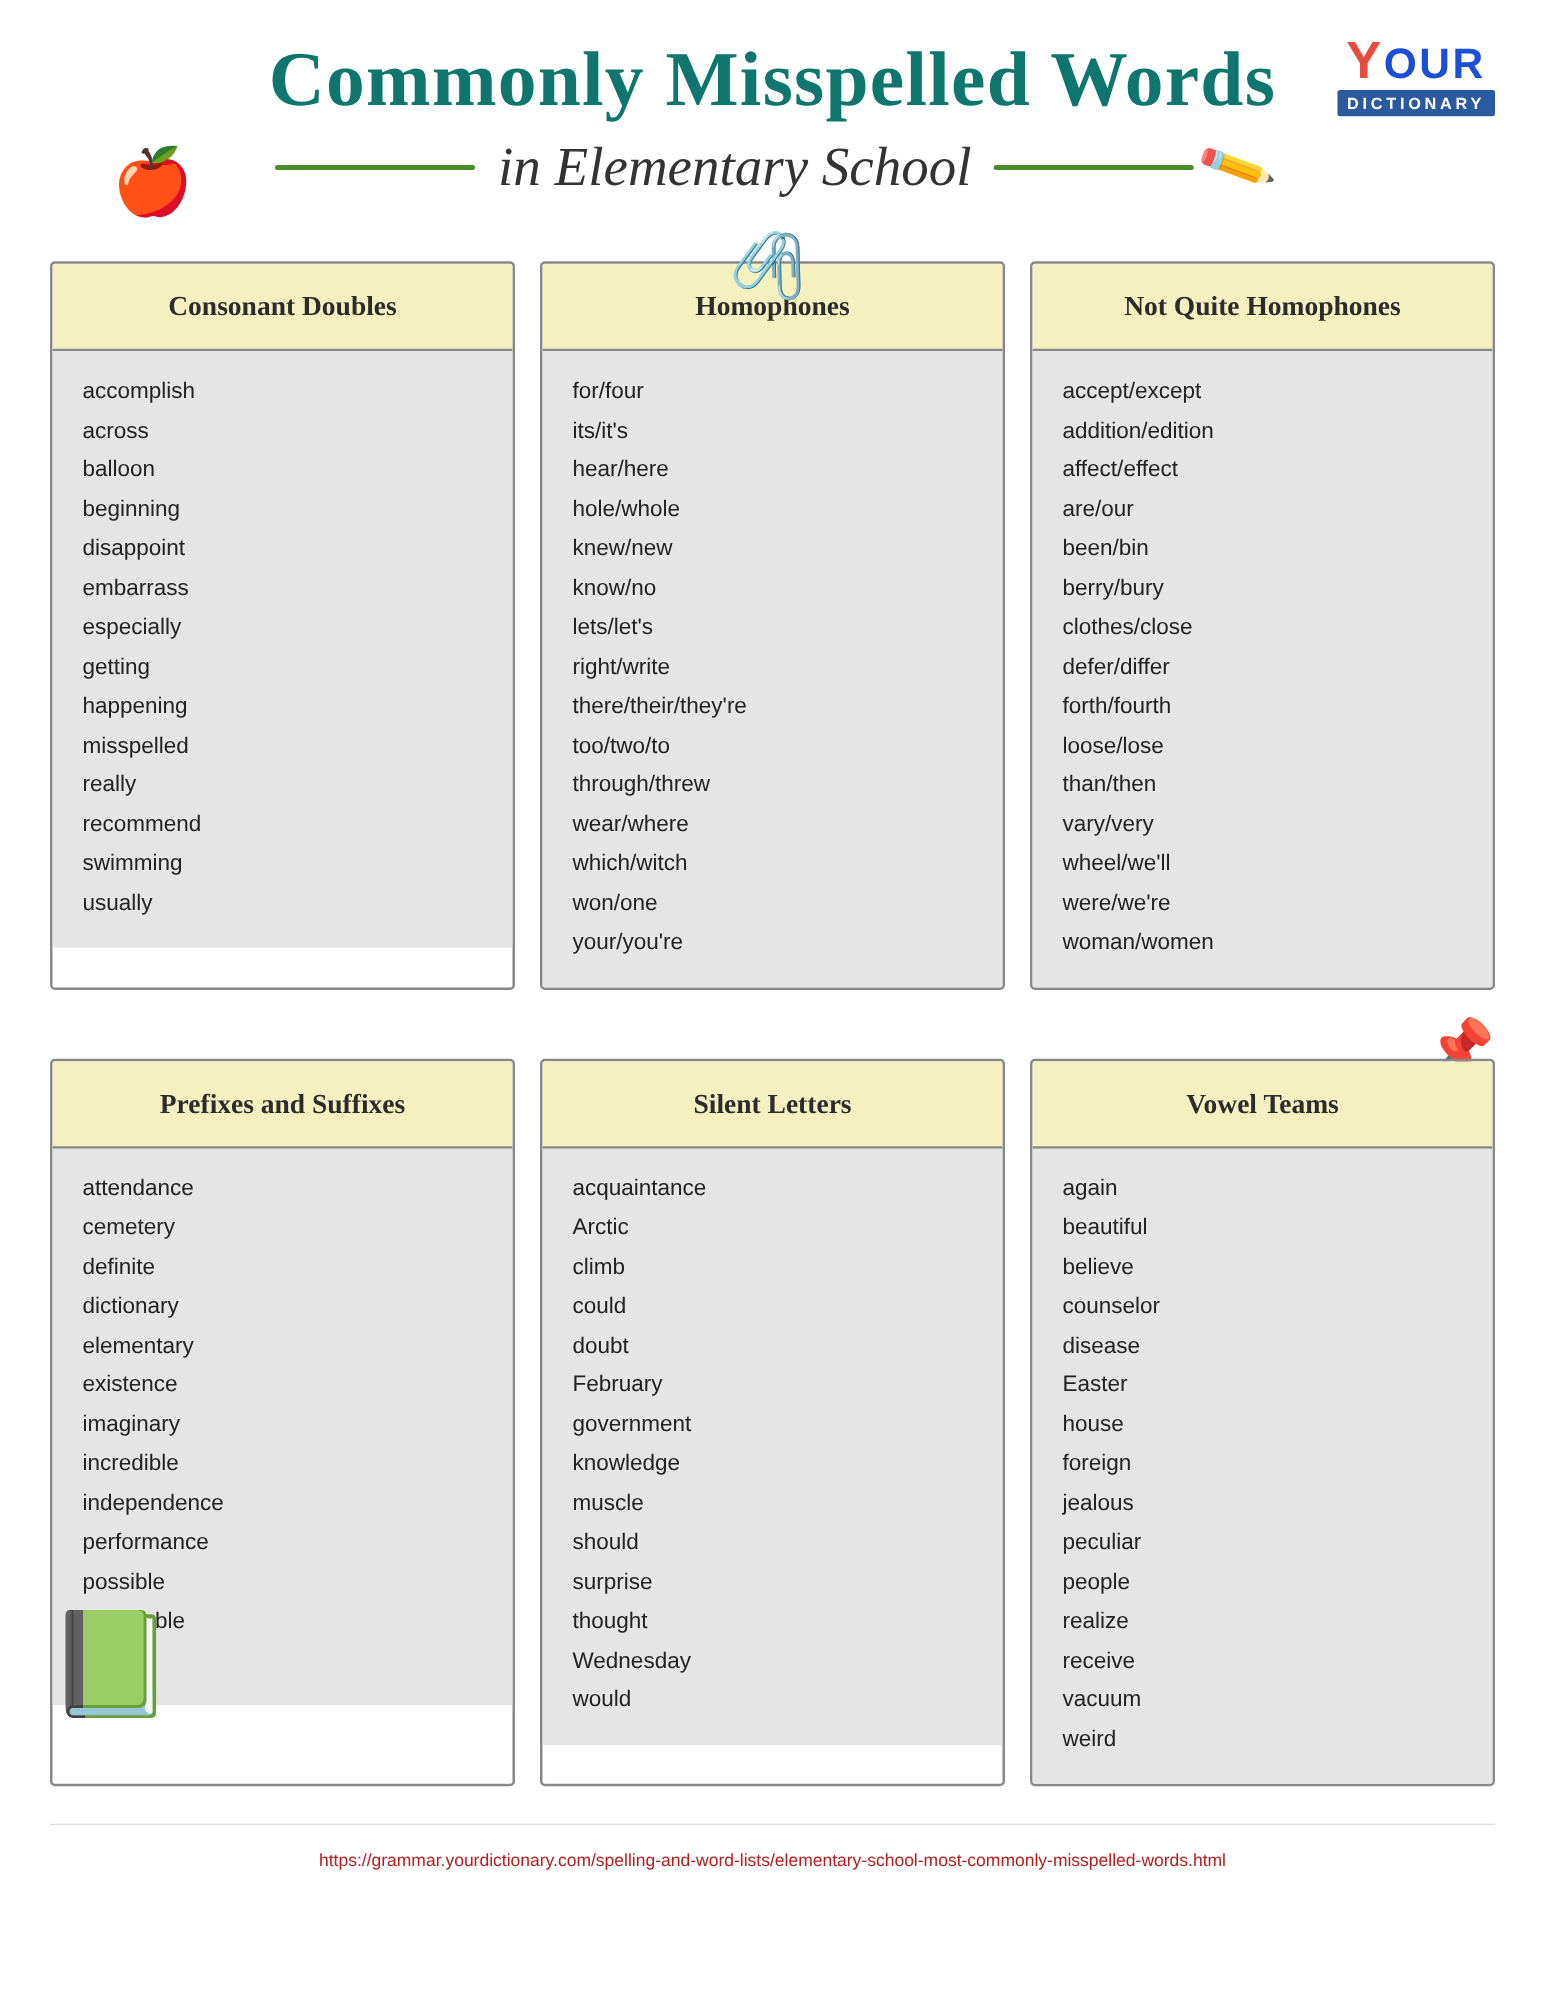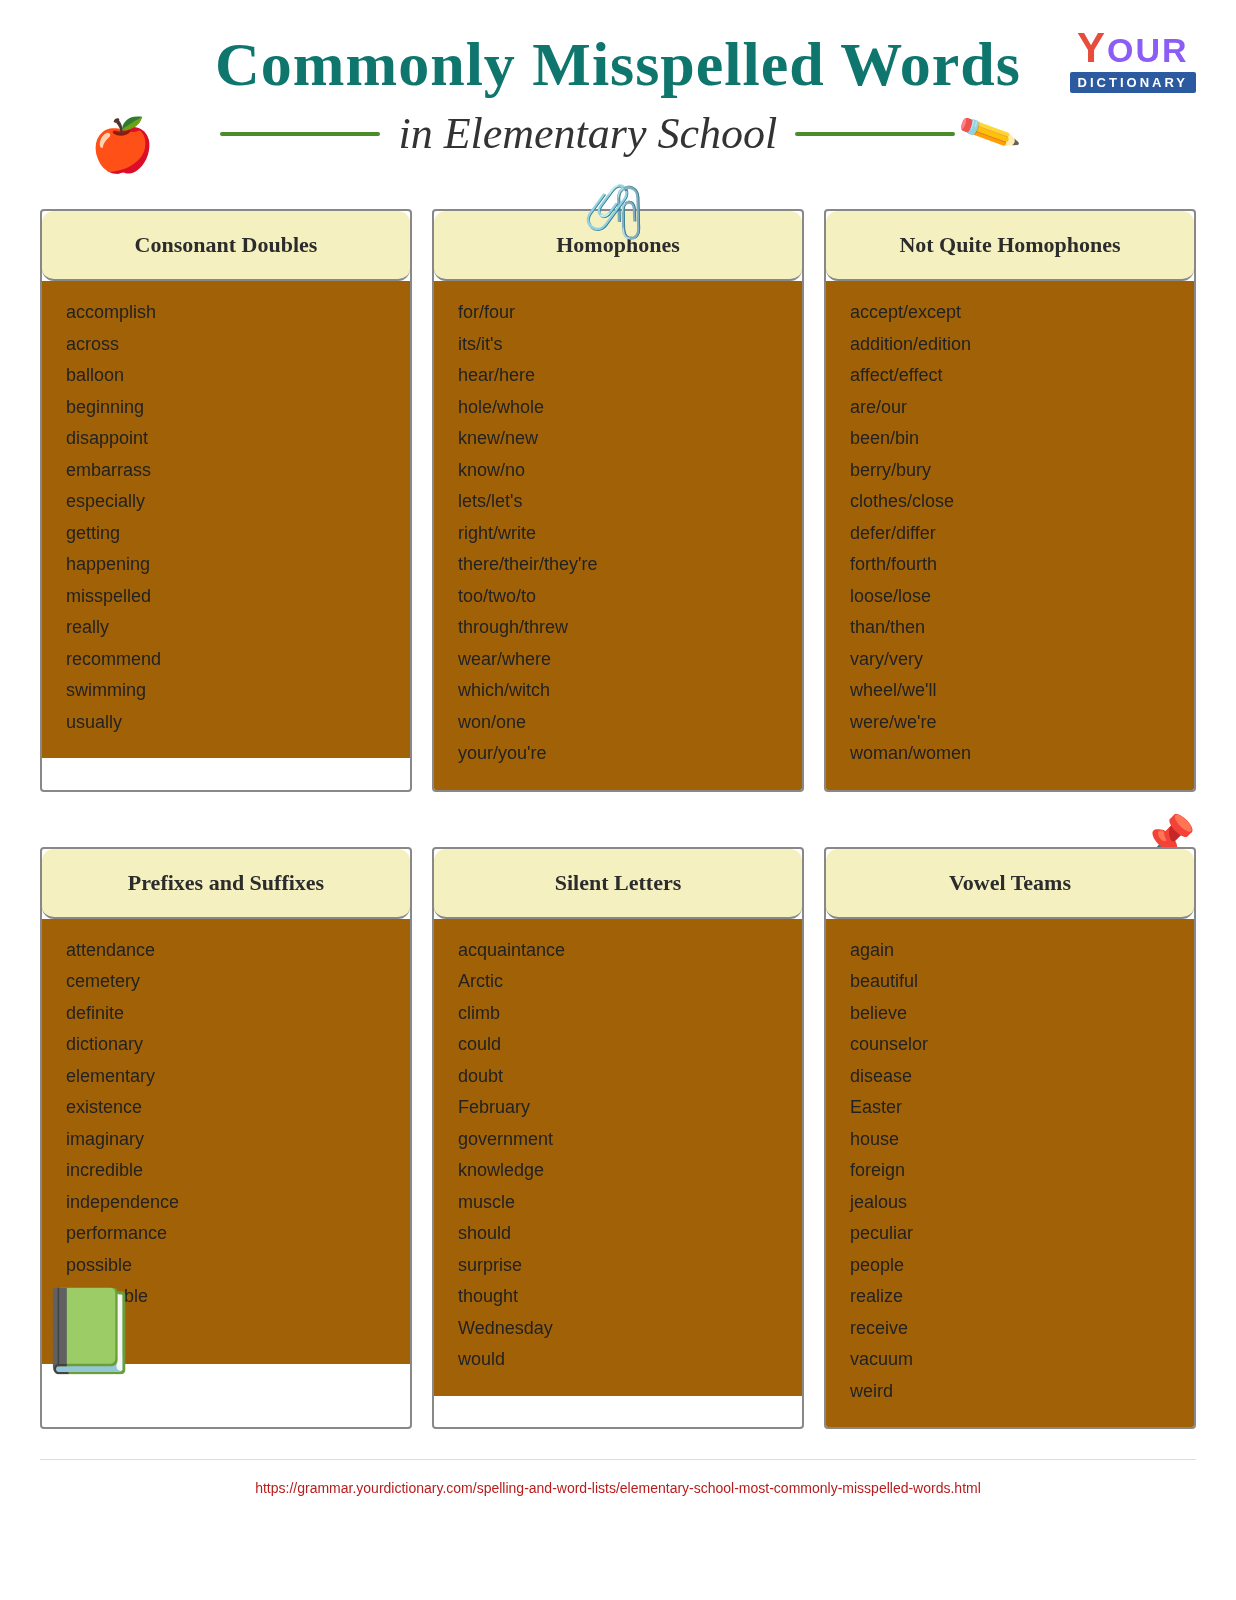--- a/index.html
+++ b/index.html
@@ -88,25 +88,24 @@
       text-align: center;
       padding: 14px 10px;
       font-size: 22px;
       font-weight: bold;
       font-family: 'Comic Sans MS', cursive;
       color: #2c2c2c;
       min-height: 70px;
       display: flex;
       align-items: center;
       justify-content: center;
-      border-radius: 12px;
     }
 
     .box-content {
-      background: #a16207;
+      background: #e5e5e5;
       padding: 16px 24px 20px;
     }
 
     .word-item {
       font-size: 18px;
       color: #222;
       line-height: 1.75;
       font-family: Arial, sans-serif;
     }
 
@@ -119,21 +118,21 @@
       margin: 0 40px;
     }
   </style>
 </head>
 <body>
 
 <div class="header">
 
   <div class="logo">
     <div style="font-size:34px;font-weight:900;letter-spacing:2px;">
-      <span style="color:#e74c3c;font-size:42px;font-weight:900;">Y</span><span style="color:#8b5cf6;font-weight:900;font-size:34px;">OUR</span>
+      <span style="color:#e74c3c;font-size:42px;font-weight:900;">Y</span><span style="color:#1d4ed8;font-weight:900;font-size:34px;">OUR</span>
     </div>
     <div style="background:#2c5aa0;color:white;font-size:13px;font-weight:bold;letter-spacing:3px;padding:3px 8px;border-radius:2px;text-align:center;">DICTIONARY</div>
   </div>
 
   <div class="apple-icon">🍎</div>
 
   <div class="main-title">Commonly Misspelled Words</div>
 
   <div class="subtitle-row">
     <div class="subtitle-line"></div>

